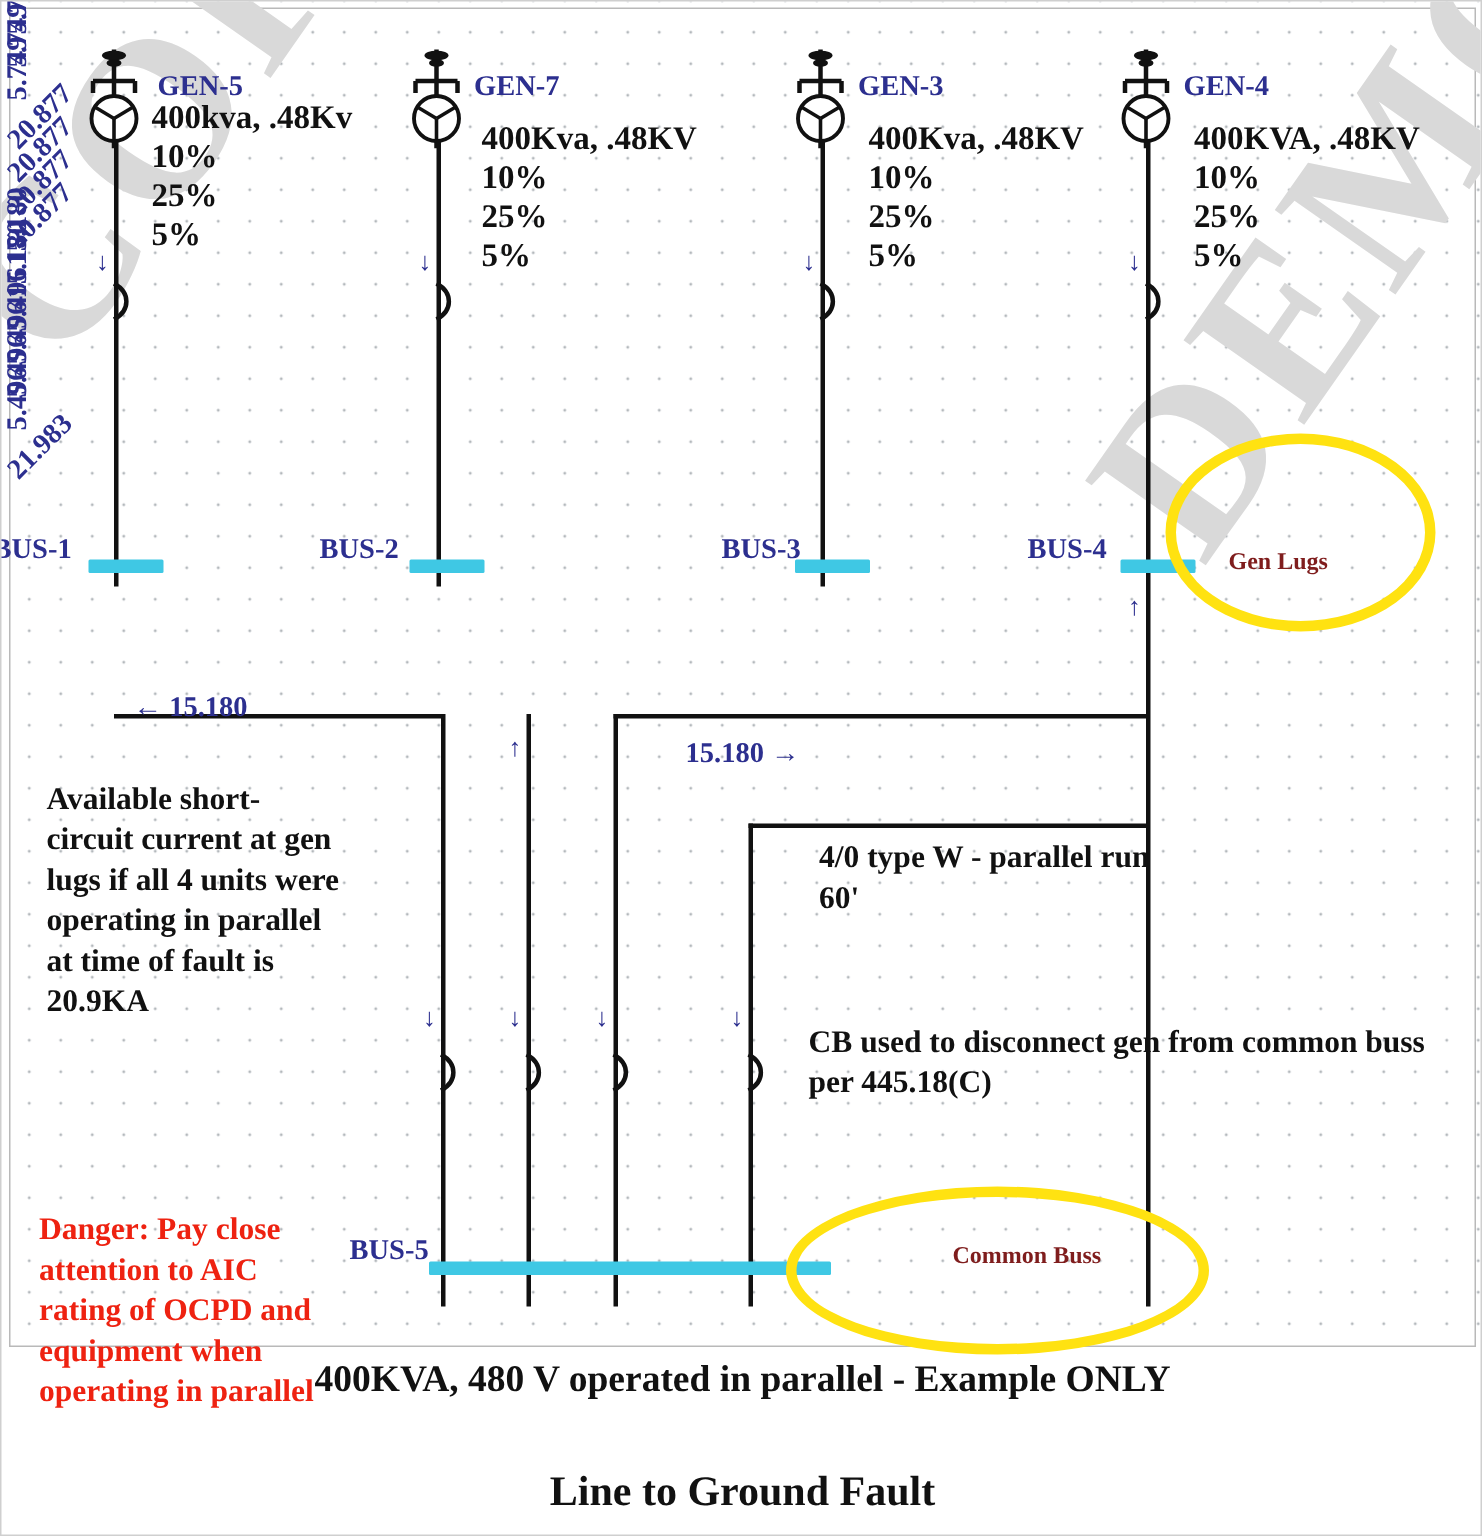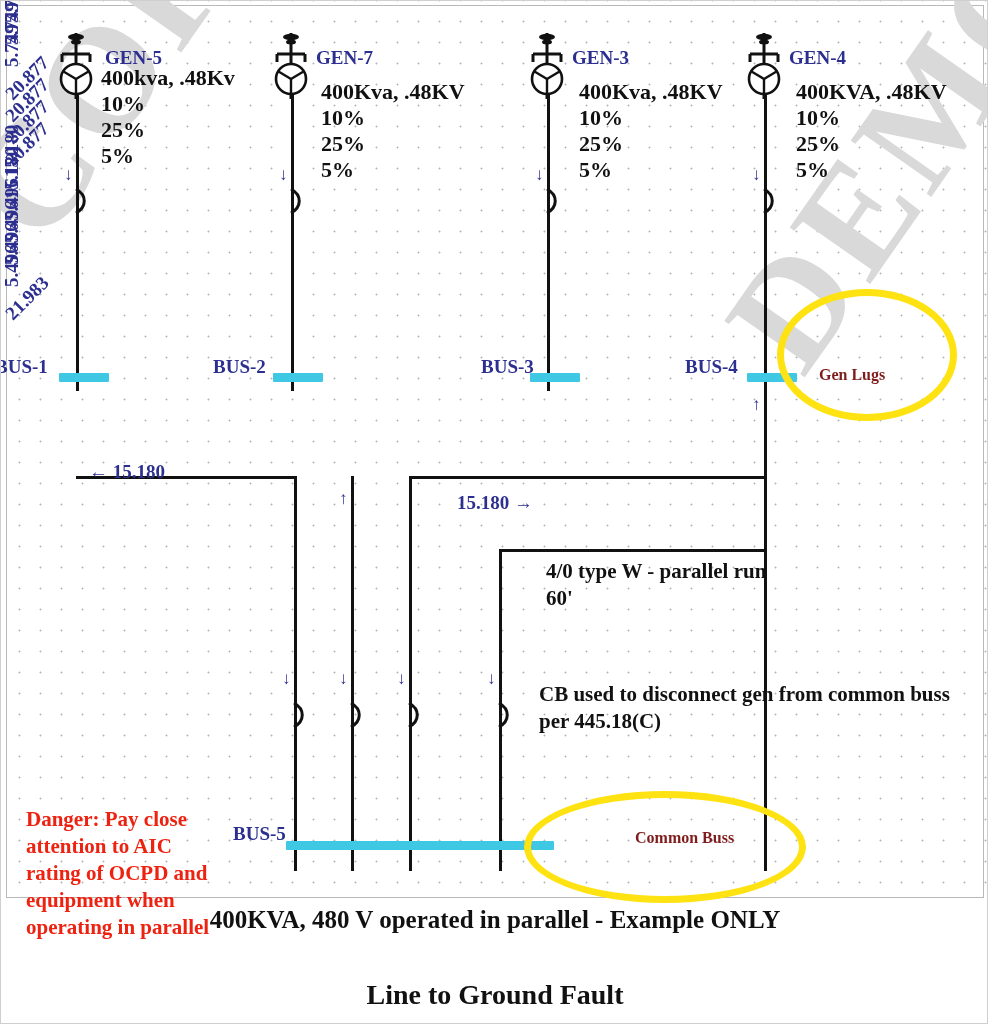--- a/index.html
+++ b/index.html
@@ -274,20 +274,21 @@
   <div class="busbar" style="left:285px;top:840px;width:268px;"></div>
   <div class="lbl bus-name" style="left:232px;top:822px;">BUS-5</div>
   <div class="flow-diag" style="left:548px;top:838px;transform:rotate(-45deg);">21.983</div>
 
   <div class="ellipse" style="left:776px;top:288px;width:166px;height:118px;"></div>
   <div class="lbl callout" style="left:818px;top:365px;">Gen Lugs</div>
 
   <div class="ellipse" style="left:523px;top:790px;width:268px;height:98px;"></div>
   <div class="lbl callout" style="left:634px;top:828px;">Common Buss</div>
 
+  <div class="lbl note" style="left:30px;top:518px;width:200px;white-space:normal;">Available short-circuit current at gen lugs if all 4 units were operating in parallel at time of fault is 20.9KA</div>
 
 
   <div class="lbl note-danger" style="left:25px;top:805px;width:205px;white-space:normal;">Danger: Pay close attention to AIC rating of OCPD and equipment when operating in parallel</div>
 
   <div class="lbl note" style="left:545px;top:557px;width:230px;white-space:normal;">4/0 type W - parallel run 60'</div>
 
   <div class="lbl note" style="left:538px;top:680px;width:420px;white-space:normal;">CB used to disconnect gen from common buss per 445.18(C)</div>
 
   <div class="caption" id="caption-main">400KVA, 480 V operated in parallel - Example ONLY</div>
   <div class="caption" id="caption-title">Line to Ground Fault</div>

